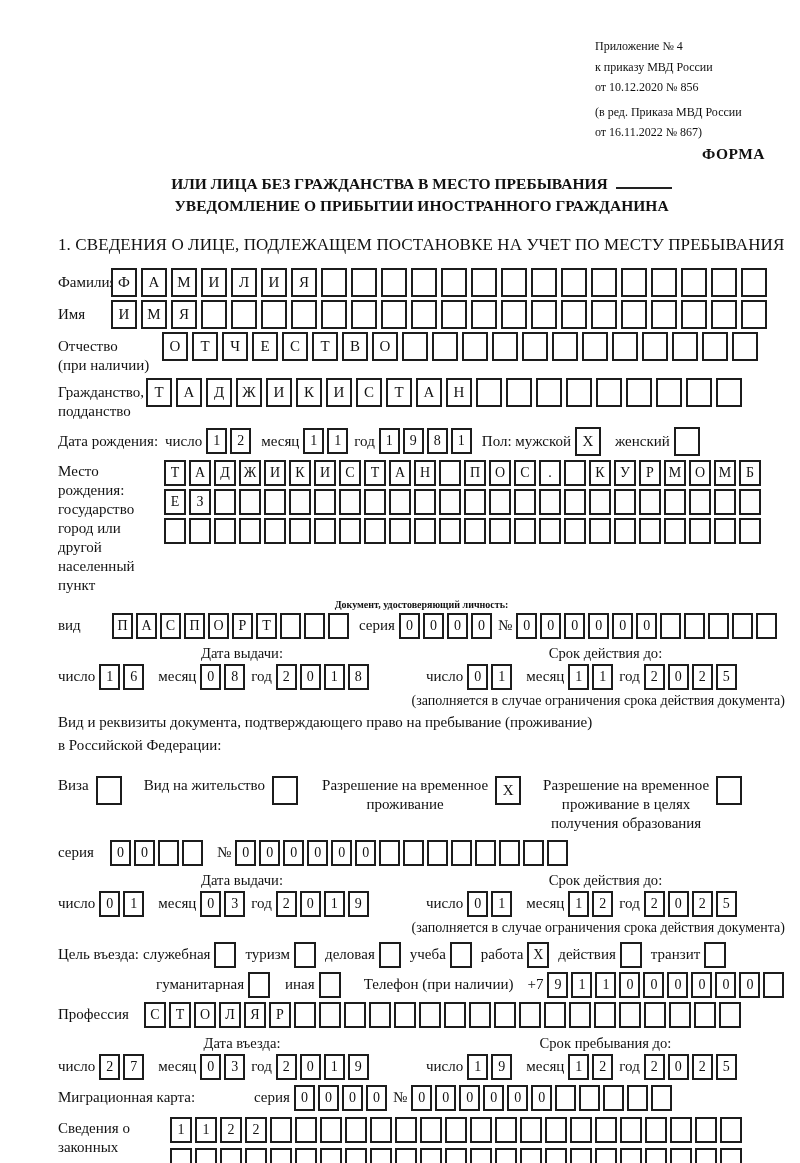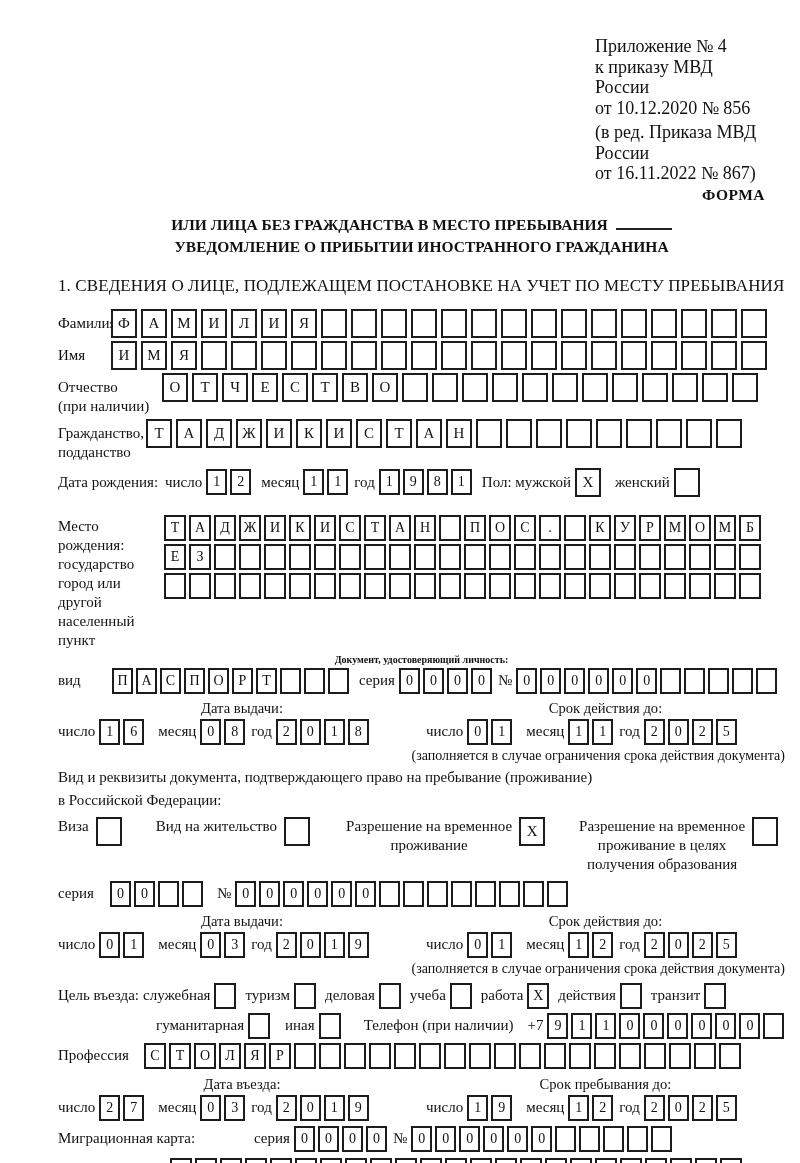--- a/index.html
+++ b/index.html
@@ -1,21 +1,21 @@
 <!DOCTYPE html>
 <html><head>
 <meta charset="utf-8">
 <style>
   html,body{margin:0;padding:0;background:#888;}
   .page{
     width:800px;height:1163px;background:#ffffff;color:#111;
     font-family:"Liberation Serif","DejaVu Serif",serif;font-size:15px;
     box-sizing:border-box;padding:36px 15px 10px 58px;position:relative;overflow:hidden;
   }
-  .hdr{width:175px;margin-left:auto;margin-right:15px;line-height:20.5px;font-size:18px;}
+  .hdr{width:175px;margin-left:auto;margin-right:15px;line-height:20.5px;font-size:12px;}
   .hdr .grp2{margin-top:4px;}
   .formword{text-align:right;margin:2px 20px 0 0;font-weight:bold;font-size:15.5px;letter-spacing:.5px;}
   .title{margin-top:10px;text-align:center;font-weight:bold;font-size:15.5px;line-height:22px;}
   .under{display:inline-block;width:56px;border-bottom:2px solid #222;height:13px;margin-left:8px;}
   .sech{margin-top:18px;font-weight:normal;font-size:17px;letter-spacing:.1px;white-space:nowrap;}
   .frow{display:flex;align-items:flex-start;margin-top:3px;}
   .flabel{flex:none;line-height:19px;padding-top:5px;}
   .lbl{line-height:19px;}
   .boxrow{display:inline-flex;gap:4px;flex:none;}
   .boxrow.tight{gap:3px;}
@@ -29,21 +29,21 @@
   .dochead{text-align:center;font-weight:bold;margin-top:4px;font-size:10px;}
   .twocol{display:flex;margin-top:5px;}
   .col-l{width:368px;flex:none;}
   .col-r{flex:1;}
   .colhead{text-align:center;font-size:14.6px;line-height:18px;}
   .dateline{display:flex;align-items:center;margin-top:2px;}
   .dateline .t{margin-right:4px;}
   .note{font-size:14px;text-align:right;line-height:17px;margin-top:2px;}
   .pl{margin-right:4px;}
   .gap6{width:6px;flex:none;} .gap10{width:10px;flex:none;} .gap14{width:14px;flex:none;}
-  .opts{display:flex;align-items:flex-start;margin-top:7px;gap:12px;}
+  .opts{display:flex;align-items:flex-start;margin-top:21px;}
   .opt{display:flex;align-items:flex-start;}
   .optxt{text-align:center;line-height:19px;}
   .chk{margin-left:7px;}
   .purpose-row{display:flex;align-items:center;margin-top:6px;flex-wrap:nowrap;}
   .purpose-row .t{margin-right:4px;white-space:nowrap;}
   .purpose-row .boxrow{margin-right:9px;}
 </style>
 </head>
 <body>
 
@@ -205,21 +205,21 @@
     <span class="boxrow lg">
         <span class="cb">X</span>
       </span>
     <span class="gap14"></span>
     <span class="pl">женский</span>
     <span class="boxrow lg">
         <span class="cb"></span>
       </span>
   </div>
 
-  <div class="frow" style="margin-top:18px;">
+  <div class="frow" style="margin-top:4px;">
     <div class="flabel" style="width:106px;padding-top:2px;">
       <div>Место рождения:</div>
       <div>государство</div>
       <div>город или другой</div>
       <div>населенный пункт</div>
     </div>
     <div class="stack">
       <div class="boxrow tight">
           <span class="cb">Т</span>
           <span class="cb">А</span>

